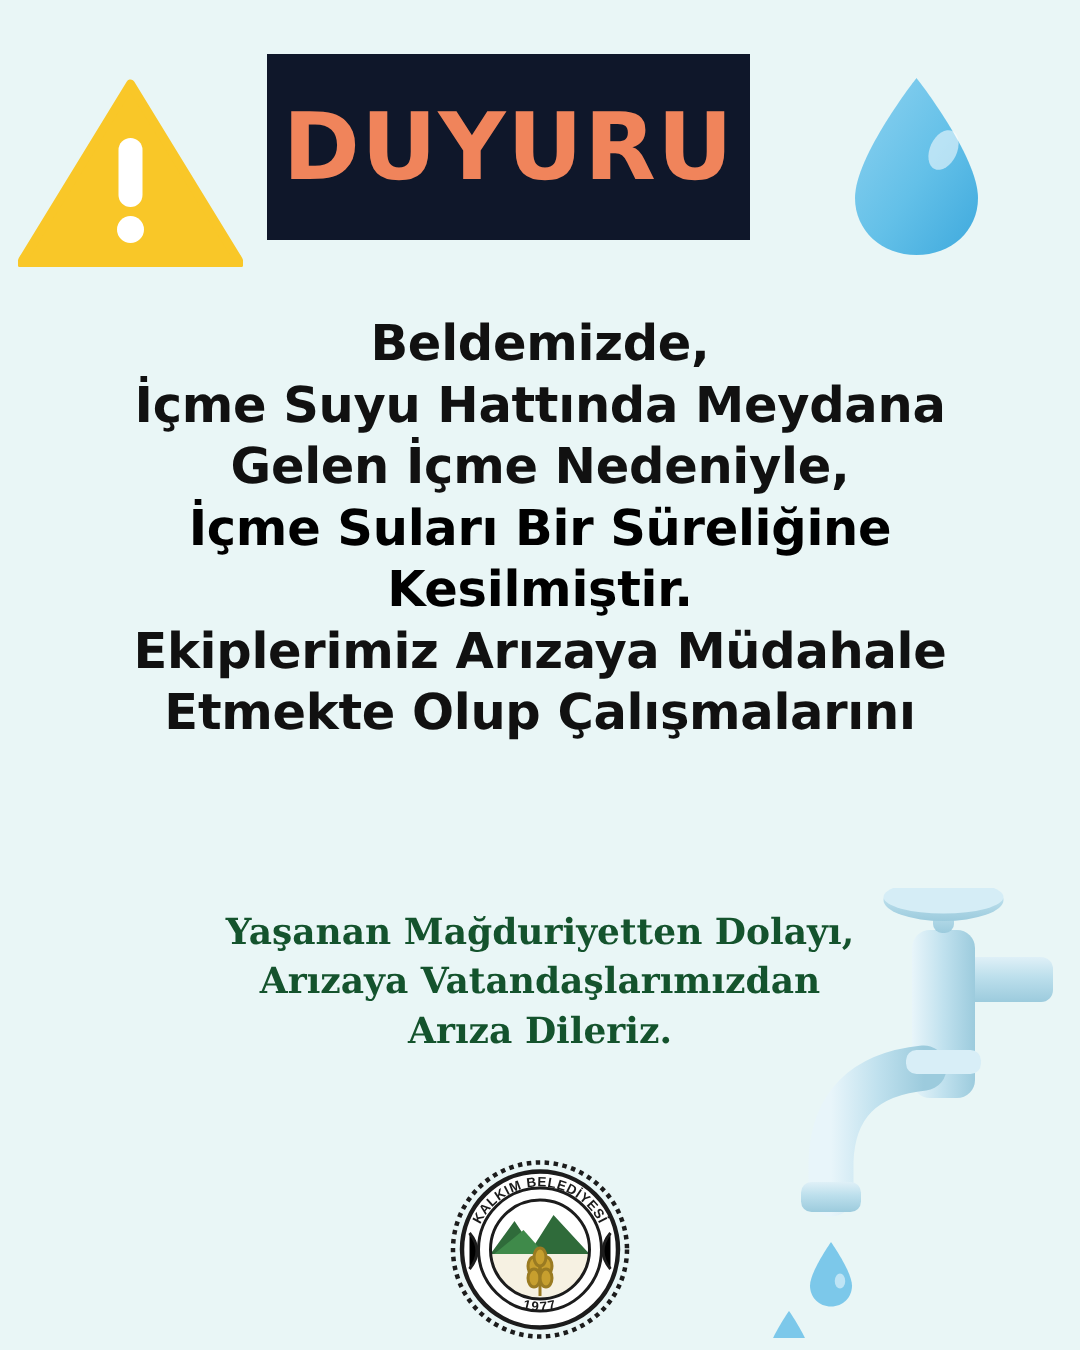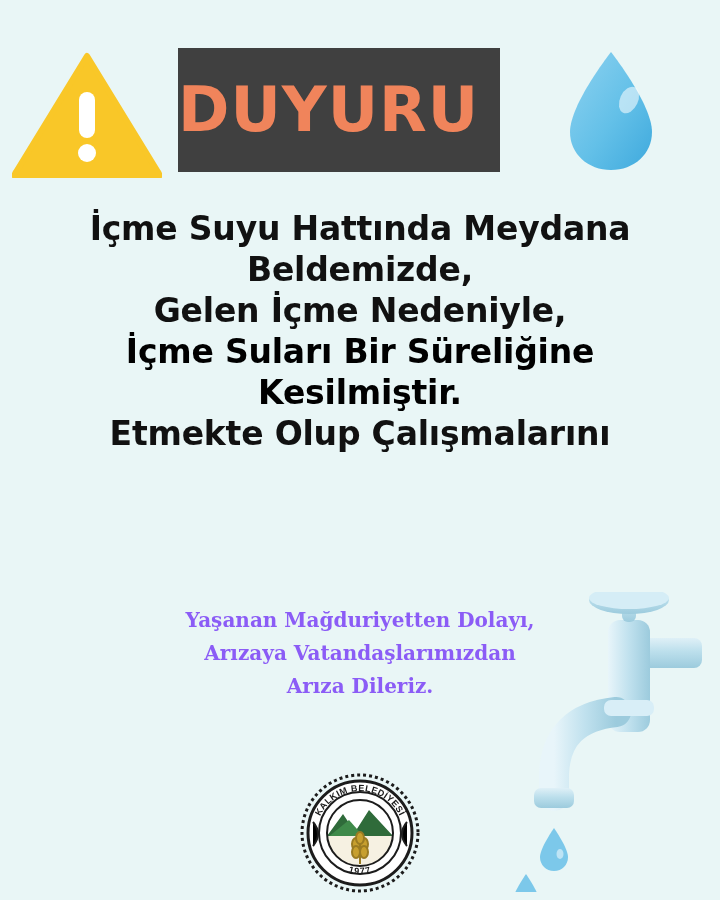--- a/index.html
+++ b/index.html
@@ -36,27 +36,27 @@
     position: absolute;
     left: 12px;
     top: 22px;
     width: 150px;
     height: 128px;
   }
 
   .title-plate {
     position: absolute;
     left: 178px;
-    top: 20px;
+    top: 8px;
     width: 322px;
     height: 124px;
-    background: #404040;
+    background: #0f172a;
     display: flex;
     align-items: center;
-    justify-content: flex-start;
+    justify-content: center;
   }
 
   .title-text {
     font-family: "DejaVu Sans", sans-serif;
     font-weight: bold;
     font-size: 62px;
     letter-spacing: 1px;
     color: #f0845b;
     line-height: 1;
   }
@@ -90,23 +90,23 @@
 
   
   .apology {
     position: absolute;
     top: 604px;
     left: 0;
     width: 720px;
     text-align: center;
     font-family: "DejaVu Serif", serif;
     font-weight: bold;
-    font-size: 20px;
+    font-size: 24px;
     line-height: 33px;
-    color: #8b5cf6;
+    color: #14532d;
   }
 
   
   .faucet {
     position: absolute;
     right: 18px;
     top: 592px;
     width: 190px;
     height: 300px;
   }
@@ -155,25 +155,26 @@
             <stop offset="100%" stop-color="#3ea9dd"></stop>
           </linearGradient>
         </defs>
         <path d="M55 6 C55 6 14 58 14 86 C14 108 32 124 55 124 C78 124 96 108 96 86 C96 58 55 6 55 6 Z" fill="url(#dropGrad)"></path>
         <ellipse cx="73" cy="54" rx="9" ry="14" fill="#ffffff" opacity="0.55" transform="rotate(25 73 54)"></ellipse>
       </svg>
     </div>
   </div>
 
   <div class="message">
+    <div>Beldemizde,</div>
     <div>İçme Suyu Hattında Meydana</div>
-    <div>Beldemizde,</div>
     <div>Gelen İçme Nedeniyle,</div>
     <div class="hl">İçme Suları Bir Süreliğine</div>
     <div class="hl">Kesilmiştir.</div>
+    <div>Ekiplerimiz Arızaya Müdahale</div>
     <div>Etmekte Olup Çalışmalarını</div>
   </div>
 
   <div class="apology">
     <div>Yaşanan Mağduriyetten Dolayı,</div>
     <div>Arızaya Vatandaşlarımızdan</div>
     <div>Arıza Dileriz.</div>
   </div>
 
   <div class="faucet">

